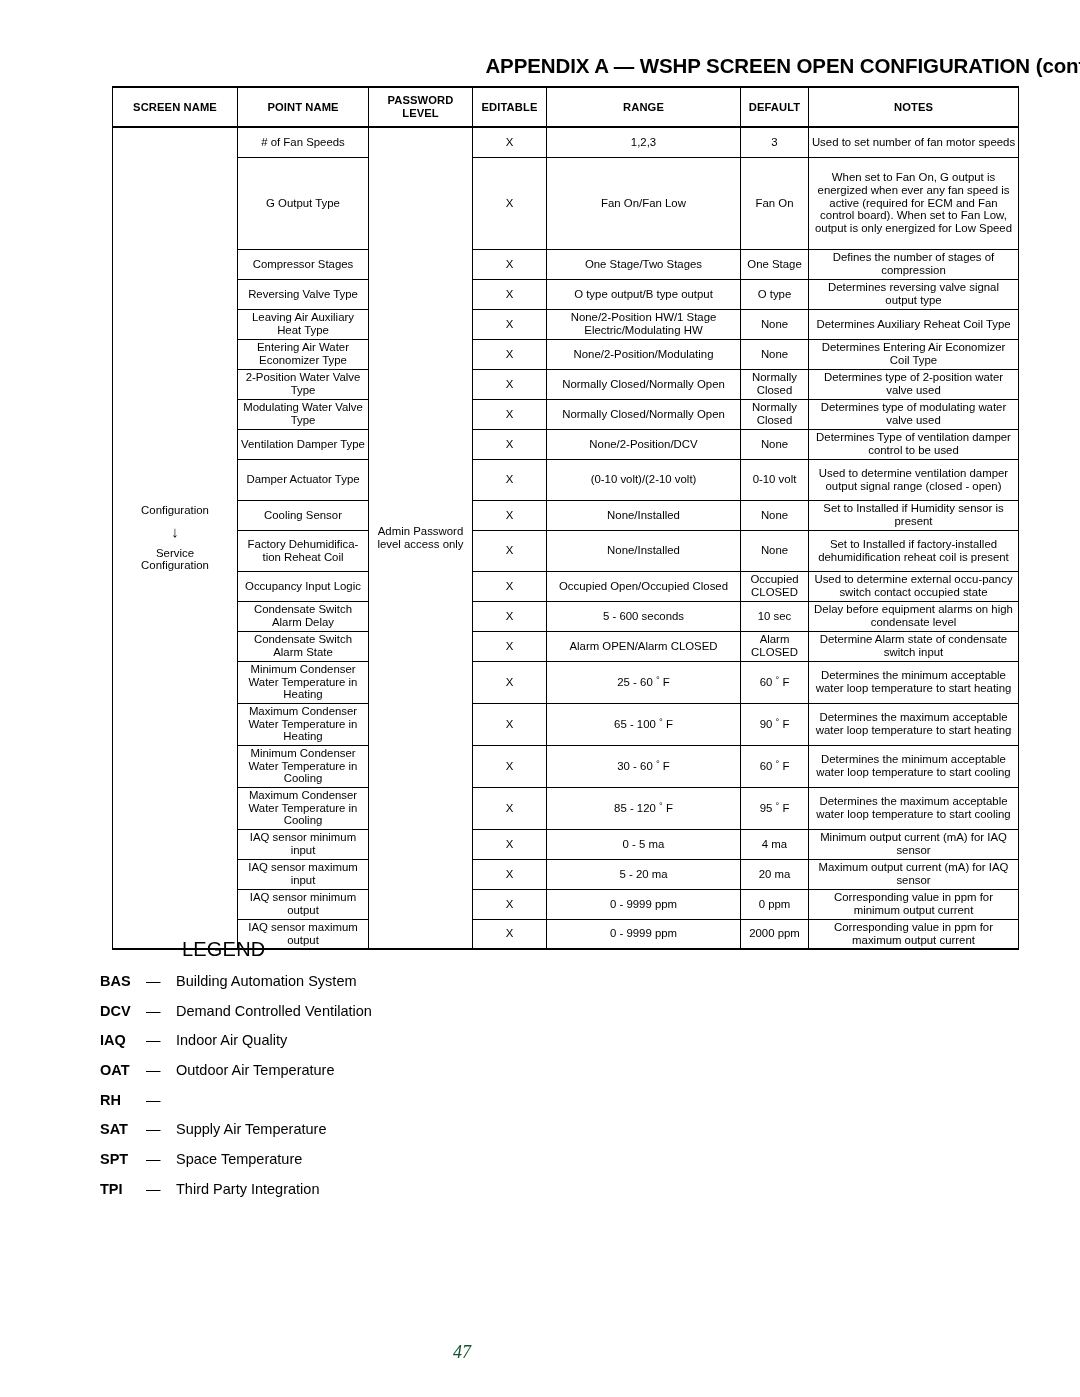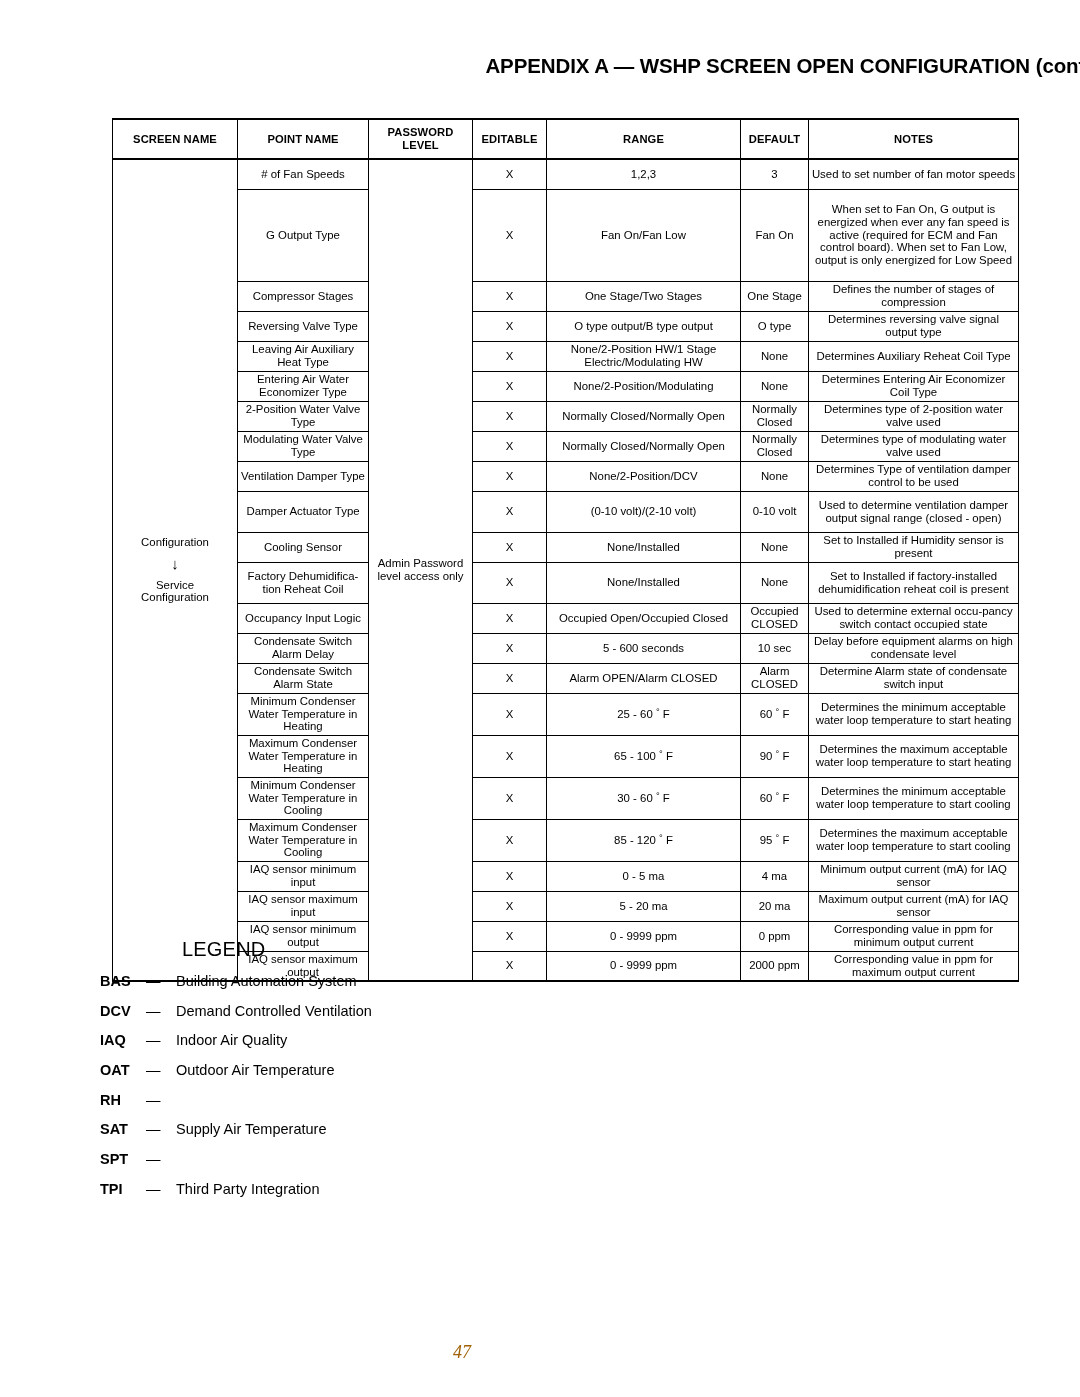--- a/index.html
+++ b/index.html
@@ -43,21 +43,20 @@
   }
 
   table.spec {
     border-collapse: collapse;
     table-layout: fixed;
     width: 906px;
     border-top: 2.6px solid #000;
     border-bottom: 2.6px solid #000;
     border-left: 1.2px solid #000;
     border-right: 1.2px solid #000;
-    margin-top: 32px;
   }
 
   table.spec td, table.spec th {
     border-left: 1.2px solid #000;
     border-right: 1.2px solid #000;
     border-top: 1.2px solid #000;
     border-bottom: 1.2px solid #000;
     text-align: center;
     vertical-align: middle;
     padding: 1px 2px;
@@ -145,21 +144,21 @@
   
   .page-number {
     position: absolute;
     left: 0;
     top: 1342px;
     width: 924px;
     text-align: center;
     font-family: "Liberation Serif", serif;
     font-size: 18px;
     font-style: italic;
-    color: #a16207;
+    color: #14532d;
   }
 </style>
 </head>
 <body>
 
 <div class="page">
 
   <div class="doc-title">APPENDIX A — WSHP SCREEN OPEN CONFIGURATION (cont)</div>
 
   <div class="table-wrap">
@@ -388,20 +387,21 @@
           <span class="legend-dash">—</span>
         </div>
         <div class="legend-row">
           <span class="legend-abbr">SAT</span>
           <span class="legend-dash">—</span>
           <span class="legend-text">Supply Air Temperature</span>
         </div>
         <div class="legend-row">
           <span class="legend-abbr">SPT</span>
           <span class="legend-dash">—</span>
+          <span class="legend-text">Space Temperature</span>
         </div>
         <div class="legend-row">
           <span class="legend-abbr">TPI</span>
           <span class="legend-dash">—</span>
           <span class="legend-text">Third Party Integration</span>
         </div>
       </div>
   </div>
 
   <div class="page-number">47</div>

